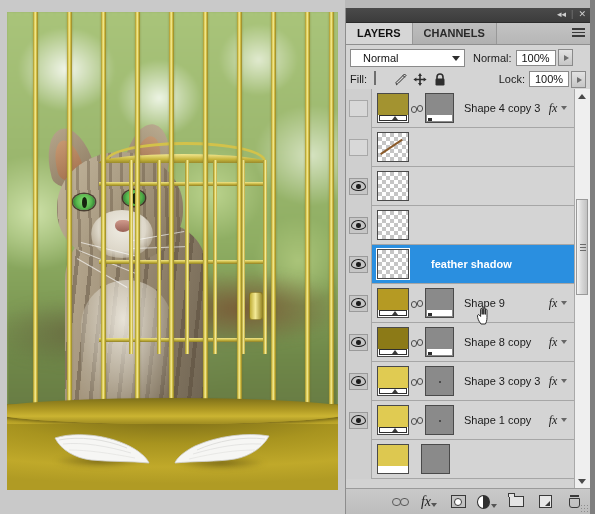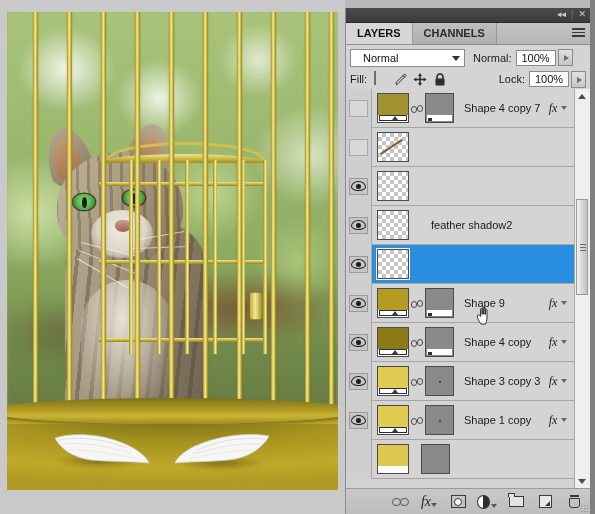--- a/index.html
+++ b/index.html
@@ -558,21 +558,21 @@
               </div>
               <div class="link-icon">
                 <span></span>
                 <span></span>
               </div>
               <div class="mask-thumb">
                 <span class="mk-white"></span>
                 <span class="mk-tiny"></span>
               </div>
             </div>
-            <div class="layer-name">Shape 4 copy 7</div>
+            <div class="layer-name">Shape 4 copy 3</div>
             <div class="fx-cell">
               <span>fx</span>
               <span class="fx-caret"></span>
             </div>
           </div>
           <div class="row">
             <div class="eye-cell">
               <div class="eye-box off"></div>
             </div>
             <div class="thumb-cell">
@@ -603,35 +603,35 @@
               <div class="eye-box">
                 <span class="eye-glyph"></span>
               </div>
             </div>
             <div class="thumb-cell">
               <div class="thumb">
                 <div class="checker-bg"></div>
               </div>
               <div style="width: 12px; flex: 0 0 12px;"></div>
             </div>
-            <div class="layer-name">feather shadow2</div>
             <div class="fx-cell"></div>
           </div>
           <div class="row selected">
             <div class="eye-cell">
               <div class="eye-box">
                 <span class="eye-glyph"></span>
               </div>
             </div>
             <div class="thumb-cell">
               <div class="thumb sel-outline">
                 <div class="checker-bg"></div>
               </div>
               <div style="width: 12px; flex: 0 0 12px;"></div>
             </div>
+            <div class="layer-name">feather shadow</div>
             <div class="fx-cell"></div>
           </div>
           <div class="row">
             <div class="eye-cell">
               <div class="eye-box">
                 <span class="eye-glyph"></span>
               </div>
             </div>
             <div class="thumb-cell">
               <div class="thumb">
@@ -666,21 +666,21 @@
               </div>
               <div class="link-icon">
                 <span></span>
                 <span></span>
               </div>
               <div class="mask-thumb">
                 <span class="mk-white"></span>
                 <span class="mk-tiny"></span>
               </div>
             </div>
-            <div class="layer-name">Shape 4 copy</div>
+            <div class="layer-name">Shape 8 copy</div>
             <div class="fx-cell">
               <span>fx</span>
               <span class="fx-caret"></span>
             </div>
           </div>
           <div class="row">
             <div class="eye-cell">
               <div class="eye-box">
                 <span class="eye-glyph"></span>
               </div>

